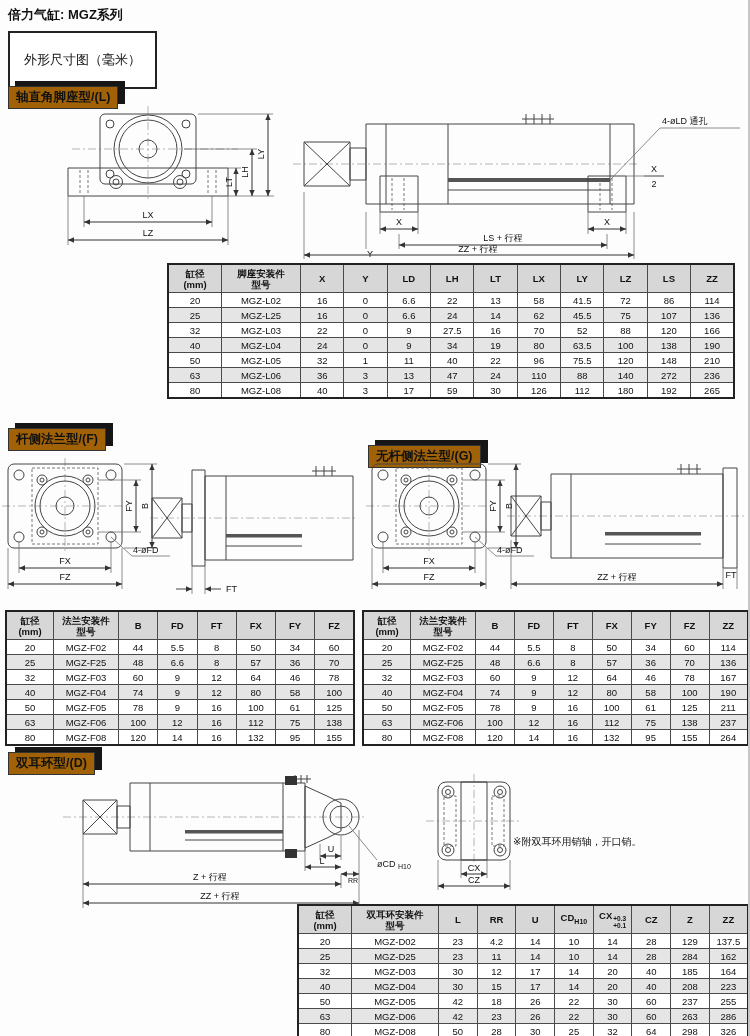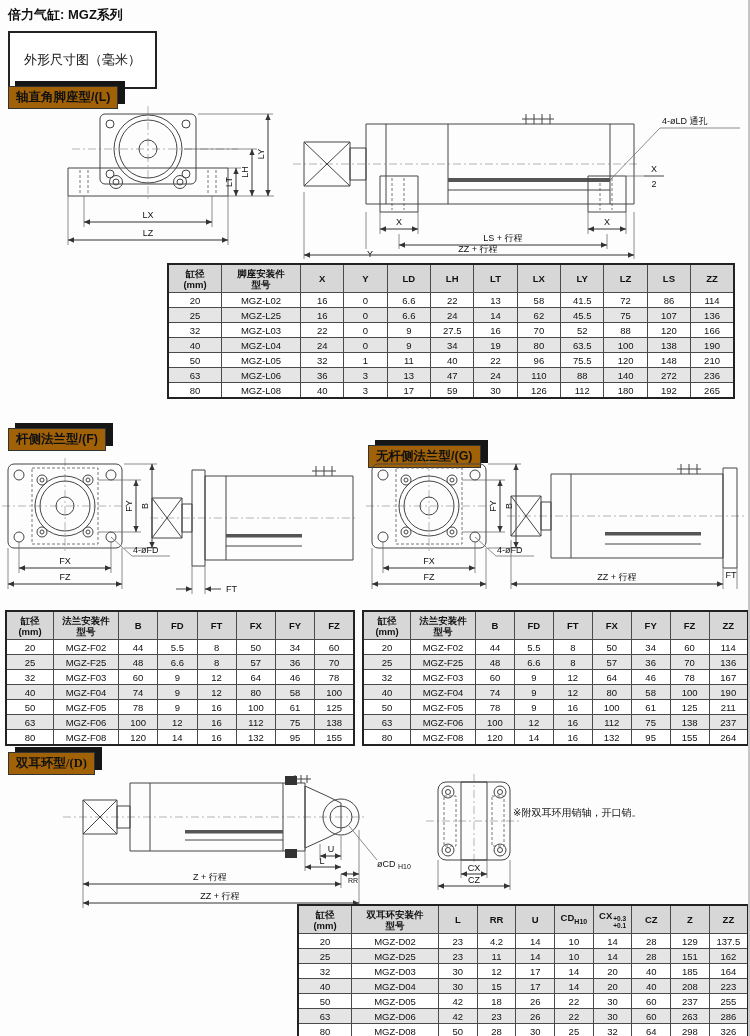--- a/index.html
+++ b/index.html
@@ -33,21 +33,21 @@
   sub.subsc{font-size:7px;}
   .draw{position:absolute;}
   svg .lbl{font-size:9px;fill:#111;font-family:"Liberation Sans","DejaVu Sans",sans-serif;}
   svg .sm{font-size:7px;}
   svg line,svg rect,svg circle,svg polygon,svg path{vector-effect:non-scaling-stroke;}
   .ln{stroke:#444;stroke-width:1;fill:none;}
   .ext{stroke:#666;stroke-width:0.75;}
   .dim{stroke:#333;stroke-width:1;marker-start:url(#arr);marker-end:url(#arr);}
   .cl{stroke:#888;stroke-width:0.6;stroke-dasharray:8 3 2 3;}
   .dash{stroke:#555;stroke-width:0.8;stroke-dasharray:3 2;fill:none;}
-  .note{position:absolute;font-size:10px;}
+  .note{position:absolute;font-size:10px;margin-top:29px;}
 </style>
 </head>
 <body>
 
 <div class="page">
 
   <svg width="0" height="0" style="position:absolute">
     <defs>
       <marker id="arr" viewBox="0 0 10 10" refX="9" refY="5" markerWidth="7" markerHeight="7" orient="auto-start-reverse">
         <path d="M0,1 L9,5 L0,9 z" fill="#333"></path>
@@ -630,21 +630,21 @@
           <td>14</td>
           <td>16</td>
           <td>132</td>
           <td>95</td>
           <td>155</td>
           <td>264</td>
         </tr>
       </tbody>
     </table>
 
-  <div class="sec" style="left:8px;top:752px;font-family:Liberation Serif, serif;">
+  <div class="sec" style="left:8px;top:752px;">
     <div class="shadow"></div>
     <div class="face">双耳环型/(D)</div>
   </div>
 
   <svg class="draw" style="left:55px;top:770px;" width="400" height="148" viewBox="0 0 400 148">
     <line class="cl" x1="8" y1="47" x2="312" y2="47"></line>
     <g>
       <rect class="ln" x="28" y="30" width="34" height="34" fill="#e0e0e0"></rect>
       <line class="ln" x1="28" y1="30" x2="62" y2="64"></line>
         <line class="ln" x1="28" y1="64" x2="62" y2="30"></line>
@@ -756,21 +756,21 @@
         </tr>
         <tr>
           <td>25</td>
           <td>MGZ-D25</td>
           <td>23</td>
           <td>11</td>
           <td>14</td>
           <td>10</td>
           <td>14</td>
           <td>28</td>
-          <td>151</td>
+          <td>284</td>
           <td>162</td>
         </tr>
         <tr>
           <td>32</td>
           <td>MGZ-D03</td>
           <td>30</td>
           <td>12</td>
           <td>17</td>
           <td>14</td>
           <td>20</td>

